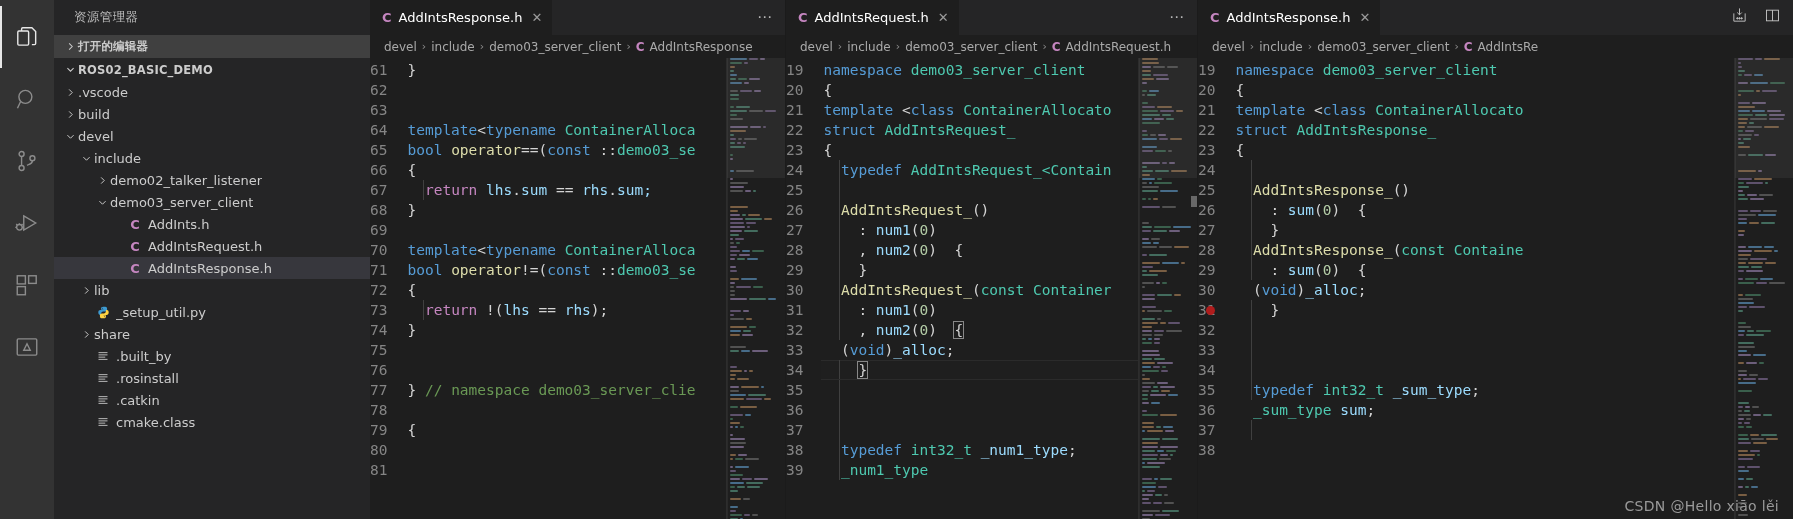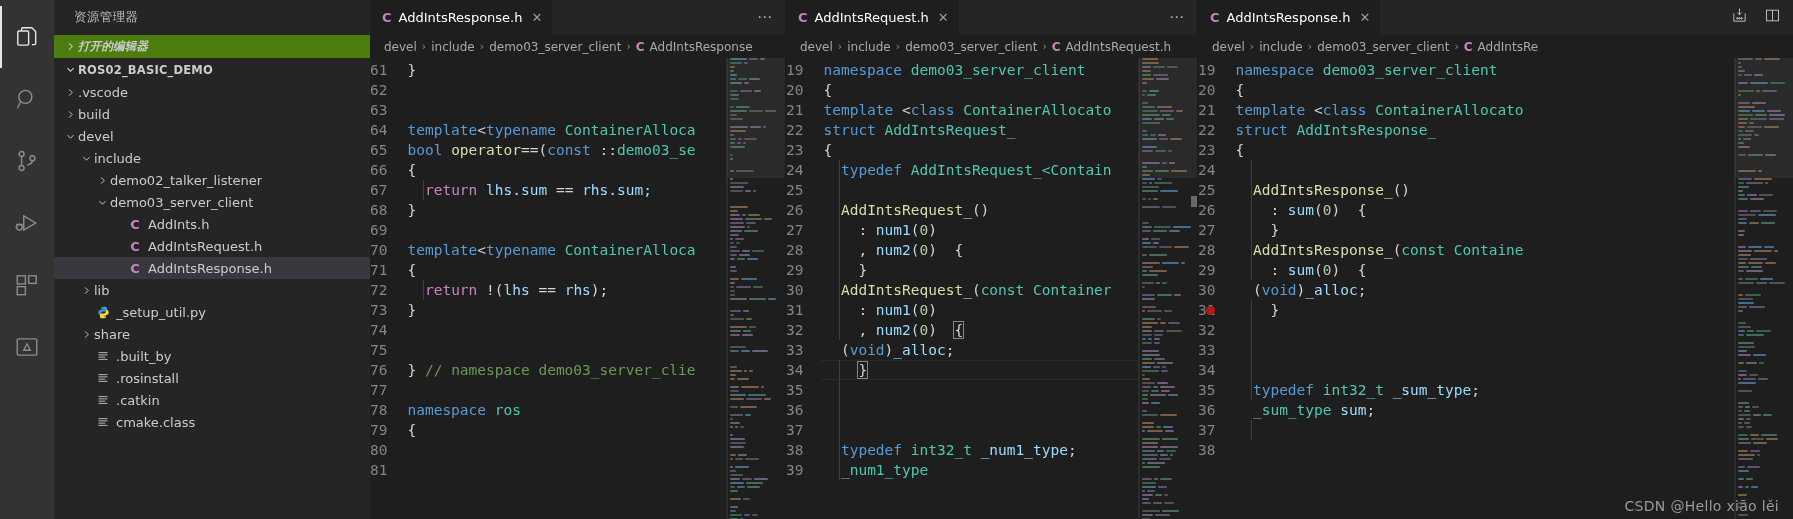--- a/index.html
+++ b/index.html
@@ -35,21 +35,21 @@
   .sidebar-title {
     height: 35px; display:flex; align-items:center;
     padding-left: 20px;
     font-size: 12.5px; color: #bbbbbb; letter-spacing: .4px;
   }
   .section-head {
     height: 23px; display:flex; align-items:center;
     font-size: 11.5px; font-weight: bold; color: #cccccc;
     padding-left: 8px; letter-spacing: .2px;
   }
-  .section-head.shaded { background:#4d7c0f;font-style:italic; }
+  .section-head.shaded { background:#404040; }
   .twisty {
     width: 16px; height: 16px; display:inline-flex;
     align-items:center; justify-content:center; flex:0 0 16px;
     color:#cccccc;
   }
   .tree-row {
     height: 22px; display:flex; align-items:center;
     font-size: 13px; color:#cccccc; white-space:nowrap;
     padding-right:6px;
   }
@@ -446,28 +446,28 @@
               <div class="cl"><span class="t-pl">}</span></div>
               <div class="cl"></div>
               <div class="cl"></div>
               <div class="cl"><span class="t-key">template</span><span class="t-op">&lt;</span><span class="t-key">typename</span><span class="t-pl"> </span><span class="t-type">ContainerAlloca</span></div>
               <div class="cl"><span class="t-key">bool</span><span class="t-pl"> </span><span class="t-fn">operator</span><span class="t-op">==(</span><span class="t-key">const</span><span class="t-op"> ::</span><span class="t-type">demo03_se</span></div>
               <div class="cl"><span class="t-pl">{</span></div>
               <div class="cl"><span class="ig" style="left:18px"></span><span class="t-pl">  </span><span class="t-kw2">return</span><span class="t-pl"> </span><span class="t-var">lhs</span><span class="t-pl">.</span><span class="t-var">sum</span><span class="t-pl"> == </span><span class="t-var">rhs</span><span class="t-pl">.</span><span class="t-var">sum;</span></div>
               <div class="cl"><span class="t-pl">}</span></div>
               <div class="cl"></div>
               <div class="cl"><span class="t-key">template</span><span class="t-op">&lt;</span><span class="t-key">typename</span><span class="t-pl"> </span><span class="t-type">ContainerAlloca</span></div>
+              <div class="cl"><span class="t-key">bool</span><span class="t-pl"> </span><span class="t-fn">operator</span><span class="t-op">!=(</span><span class="t-key">const</span><span class="t-op"> ::</span><span class="t-type">demo03_se</span></div>
               <div class="cl"><span class="t-pl">{</span></div>
               <div class="cl"><span class="ig" style="left:18px"></span><span class="t-pl">  </span><span class="t-kw2">return</span><span class="t-pl"> !(</span><span class="t-var">lhs</span><span class="t-pl"> == </span><span class="t-var">rhs</span><span class="t-pl">);</span></div>
               <div class="cl"><span class="t-pl">}</span></div>
               <div class="cl"></div>
               <div class="cl"></div>
               <div class="cl"><span class="t-pl">} </span><span class="t-cmt">// namespace demo03_server_clie</span></div>
               <div class="cl"></div>
-              <div class="cl"><span class="t-key">namespace</span><span class="t-pl"> </span><span class="t-type">ros</span></div>
               <div class="cl"><span class="t-pl">{</span></div>
             </div>
           </div>
           <div class="vscroll"></div>
           <div class="minimap">
             <div class="mm-border"></div>
             <div class="mm-line">
               <span class="mm-seg" style="width:17px;background:#4f7a9c"></span>
               <span class="mm-seg" style="width:9px;background:#6a5a7a"></span>
               <span class="mm-seg" style="width:5px;background:#7a6a8c"></span>

